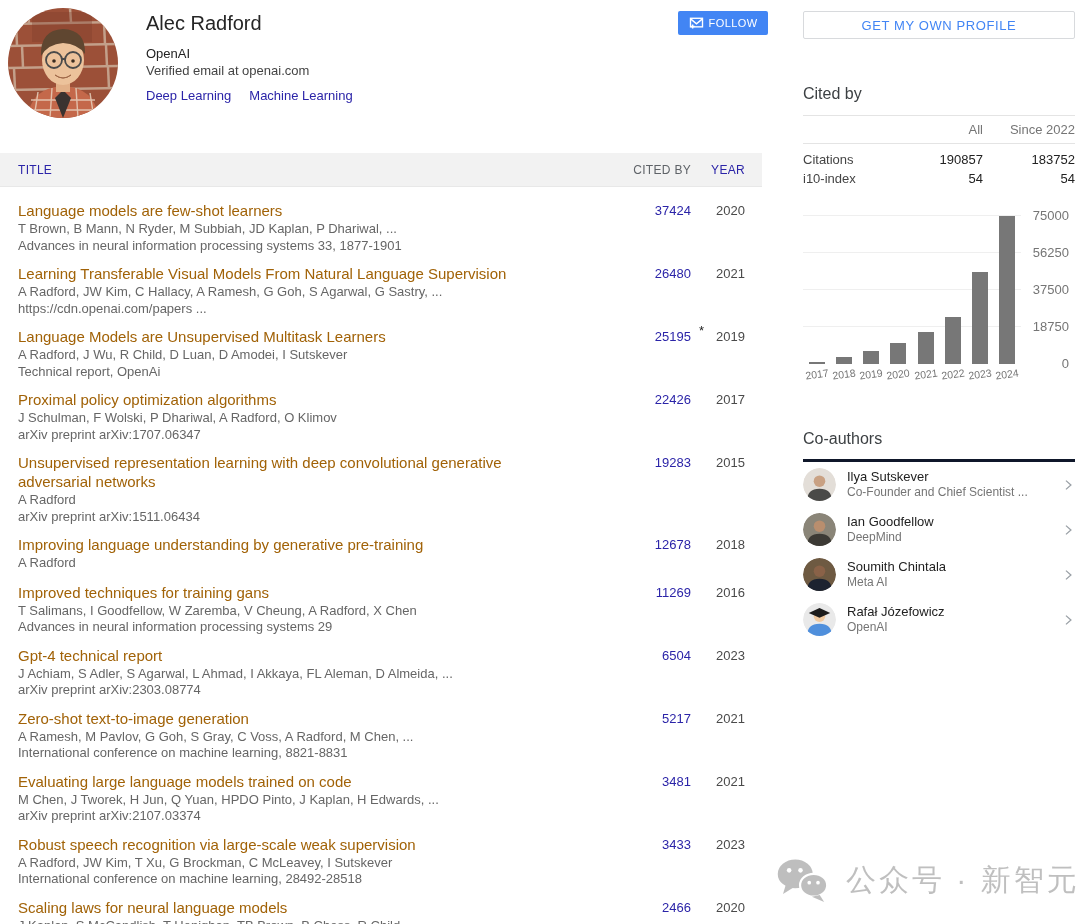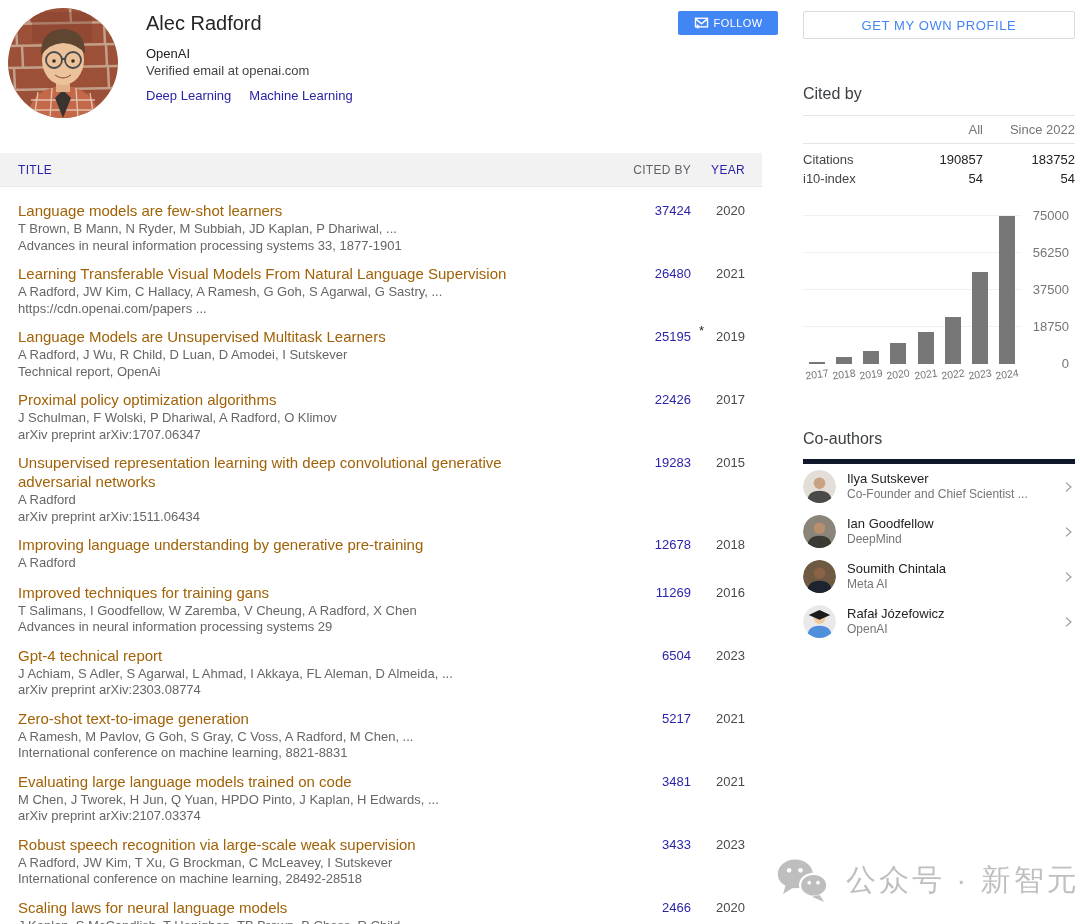--- a/index.html
+++ b/index.html
@@ -14,21 +14,21 @@
   
   .profile-header { position:absolute; left:0; top:0; width:762px; height:150px; }
   .avatar-wrap { position:absolute; left:8px; top:8px; width:110px; height:110px; border-radius:50%; overflow:hidden; }
   .profile-info { position:absolute; left:146px; top:10px; }
   .profile-name { font-size:20px; font-weight:400; color:#262626; line-height:26px; }
   .profile-affiliation { margin-top:9px; font-size:13px; color:#222; line-height:17px; }
   .profile-verified { font-size:13px; color:#444; line-height:17px; }
   .profile-interests { margin-top:9px; font-size:13px; }
   .profile-interests a { color:#2b24a8; margin-right:18px; }
   .follow-btn {
-    position:absolute; left:678px; top:11px; width:100px; height:24px;
+    position:absolute; left:678px; top:11px; width:90px; height:24px;
     background:#4285f4; border:none; border-radius:2px; color:#fff;
     font-size:11px; font-family:inherit; letter-spacing:.4px; cursor:pointer;
     display:flex; align-items:center; justify-content:center; gap:5px;
   }
 
   
   .pubs { position:absolute; left:0; top:153px; width:762px; }
   .pub-head {
     display:flex; align-items:center; height:34px; background:#f2f2f2;
     border-bottom:1px solid #e8e8e8; font-size:12px; letter-spacing:.3px;
@@ -66,21 +66,21 @@
   .chart { position:relative; margin-top:28px; height:172px; }
   .chart-plot { position:absolute; left:0; top:0; width:218px; height:148px; }
   .gridline { position:absolute; left:0; width:218px; height:1px; background:#efefef; }
   .bar { position:absolute; width:16px; background:#777; cursor:pointer; }
   .chart-ylabels { position:absolute; left:222px; top:0; width:50px; height:148px; }
   .ylab { position:absolute; right:6px; font-size:13px; color:#757575; }
   .chart-xlabels { position:absolute; left:0; top:152px; width:218px; height:16px; }
   .xlab { position:absolute; font-size:10.5px; color:#757575; text-align:center; width:28px; transform:rotate(-8deg); }
 
   
-  .coauthors-heading { margin-top:42px; font-size:16px; color:#3c4043; font-weight:400; padding-bottom:11px; border-bottom:5px solid #0f172a; }
+  .coauthors-heading { margin-top:42px; font-size:16px; color:#3c4043; font-weight:400; padding-bottom:11px; border-bottom:3px solid #0f172a; }
   .co-item { display:flex; align-items:center; gap:11px; padding:6px 0; cursor:pointer; }
   .co-avatar { width:33px; height:33px; flex:none; clip-path:circle(50%); }
   .co-text { flex:1; min-width:0; }
   .co-name { font-size:13px; color:#222; line-height:16px; }
   .co-desc { font-size:12px; color:#757575; line-height:15px; white-space:nowrap; overflow:hidden; text-overflow:ellipsis; }
   .co-chevron { width:14px; height:14px; flex:none; }
 
   
   .watermark { position:absolute; left:776px; top:856px; display:flex; align-items:center; gap:14px; opacity:.85; }
   .watermark-text { font-size:30px; color:#b5b5b5; letter-spacing:3px; font-family:"Liberation Sans","DejaVu Sans",sans-serif; }

